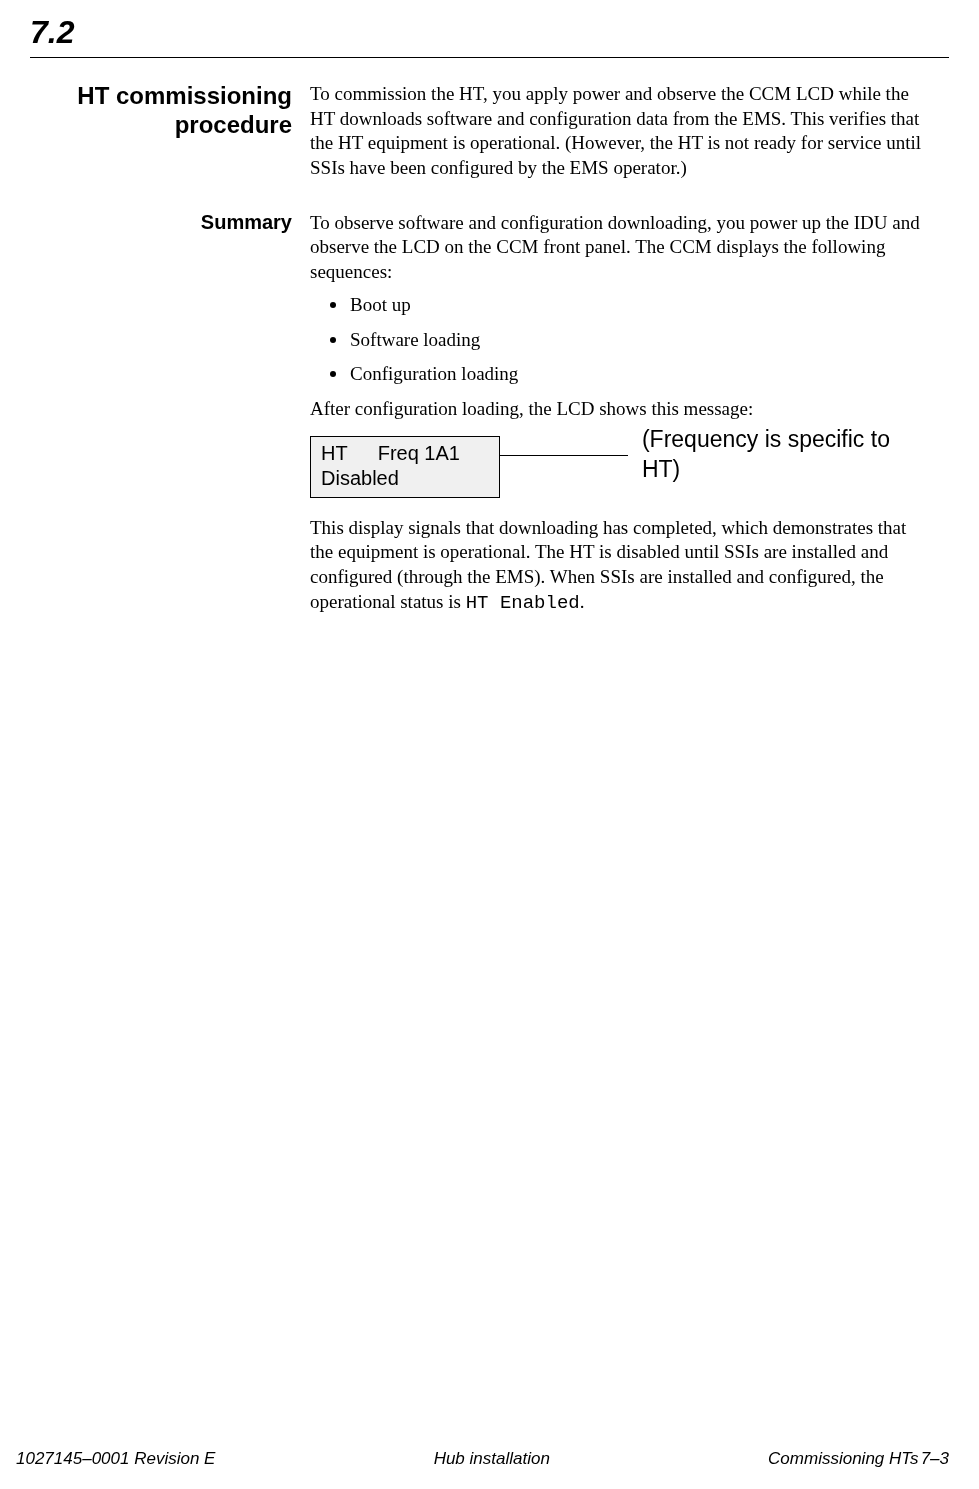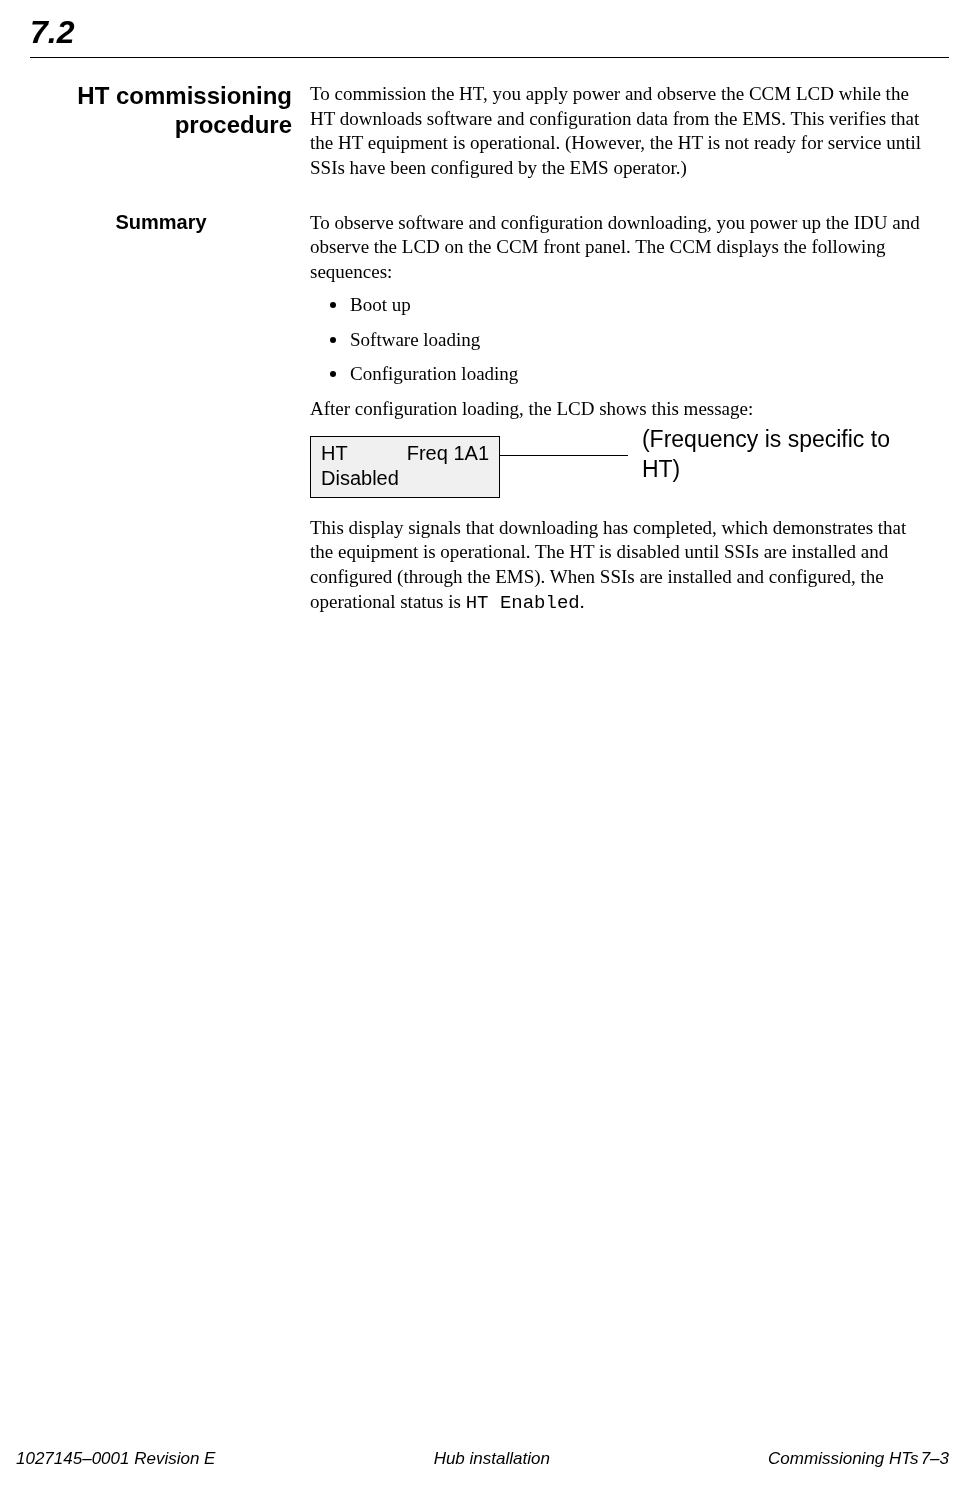--- a/index.html
+++ b/index.html
@@ -30,21 +30,21 @@
       margin-bottom: 14px;
       align-items: flex-start;
     }
     .label-col {
       width: 280px;
       flex-shrink: 0;
       text-align: right;
       padding-right: 18px;
     }
     .label-col.right {
-      text-align: center;
+      text-align: right;
     }
     .h1-label {
       font-family: Arial, Helvetica, sans-serif;
       font-weight: bold;
       font-size: 24px;
       line-height: 1.2;
     }
     .h2-label {
       font-family: Arial, Helvetica, sans-serif;
       font-weight: bold;
@@ -89,21 +89,21 @@
       background: #f0f0f0;
       font-family: Arial, Helvetica, sans-serif;
       font-size: 20px;
       padding: 4px 10px 6px 10px;
       line-height: 1.25;
       min-width: 190px;
       position: relative;
     }
     .lcd-line1 {
         display: flex;
-        justify-content: space-between;
+        justify-content: flex-start;
     }
     .lcd-line1 .freq {
         margin-left: 30px;
     }
     .connector {
       width: 130px;
       height: 1.5px;
       background: #000;
       margin-top: -22px;
     }

